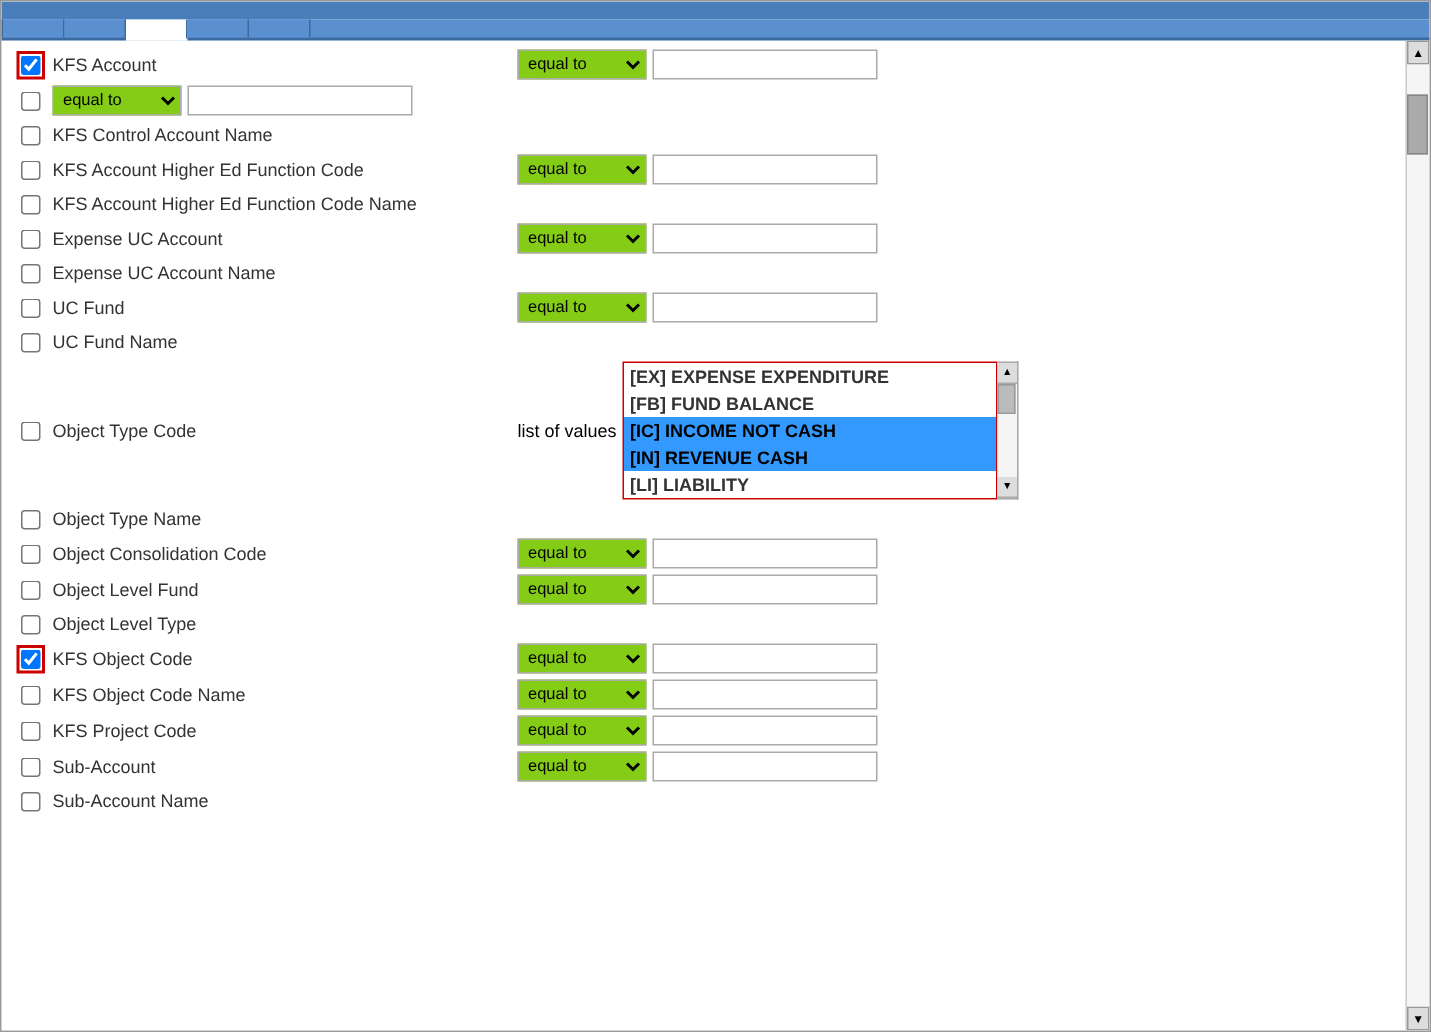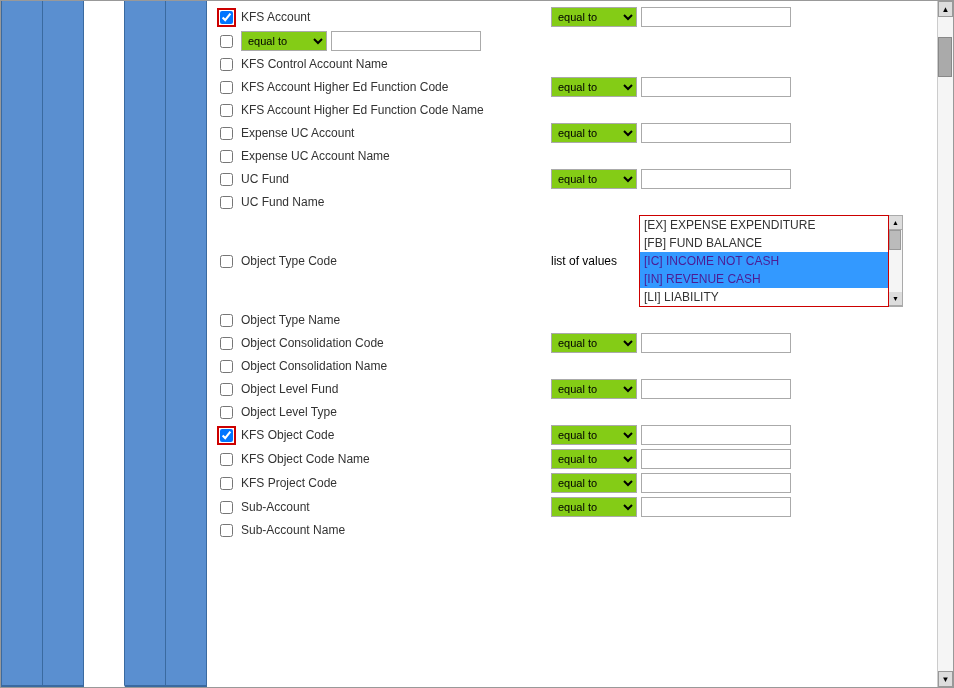--- a/index.html
+++ b/index.html
@@ -1,38 +1,38 @@
 <!DOCTYPE html>
 <html><head>
   <meta charset="utf-8">
   <style>
     * { box-sizing: border-box; margin: 0; padding: 0; font-family: Arial, sans-serif; font-size: 12px; }
     body { background: #fff; }
-    .app-container { width: 954px; height: 688px; border: 1px solid #999; overflow: hidden; display: flex; flex-direction: row; }
+    .app-container { width: 954px; height: 688px; border: 1px solid #999; overflow: hidden; display: flex; flex-direction: column; }
     .title-bar { background: #4a7ebb; color: white; text-align: center; padding: 6px 0; font-size: 14px; font-weight: bold; }
     .tab-bar { background: #5a8fd0; display: flex; border-bottom: 2px solid #3a6aa0; }
     .tab { padding: 6px 20px; color: white; border-right: 1px solid #3a6aa0; cursor: pointer; background: #5a8fd0; white-space: nowrap; }
     .tab:first-child { border-left: 1px solid #3a6aa0; }
     .tab.active { background: #fff; color: #333; font-weight: bold; border-bottom: 2px solid #fff; margin-bottom: -2px; }
     .content-area { display: flex; flex: 1; overflow: hidden; }
     .main-content { flex: 1; overflow-y: scroll; padding: 4px 0; background: #fff; }
     .scrollbar { width: 16px; background: #f0f0f0; border-left: 1px solid #ccc; flex-shrink: 0; display: flex; flex-direction: column; }
     .scrollbar-up, .scrollbar-down { height: 16px; background: #ddd; border: 1px solid #999; cursor: pointer; display: flex; align-items: center; justify-content: center; font-size: 8px; }
     .scrollbar-track { flex: 1; background: #f5f5f5; position: relative; }
     .scrollbar-thumb { width: 14px; background: #aaa; border: 1px solid #888; height: 40px; position: absolute; top: 20px; left: 0; }
     .row { display: flex; align-items: center; padding: 2px 4px; min-height: 22px; }
     .checkbox-cell { width: 30px; display: flex; align-items: center; justify-content: center; flex-shrink: 0; }
     .checkbox-wrapper { border: 2px solid #cc0000; padding: 1px; display: inline-flex; }
     .label-cell { width: 310px; flex-shrink: 0; color: #333; }
     .control-cell { display: flex; align-items: center; gap: 4px; flex: 1; }
     select.dropdown { padding: 1px 2px; border: 1px solid #aaa; background: #84cc16; font-size: 11px; height: 20px; }
     input.text-input { border: 1px solid #aaa; height: 20px; padding: 1px 3px; font-size: 11px; width: 150px; }
-    .listbox { width: 250px; border: 1px solid #cc0000; background: white; font-size: 11px; }
+    .listbox { width: 250px; border: 1px solid #cc0000; background: white; font-size: 11px; font-weight: bold; }
     .listbox-item { padding: 2px 4px; cursor: pointer; white-space: nowrap; }
-    .listbox-item.selected { background: #3399ff; color: #4c1d95; }
+    .listbox-item.selected { background: #3399ff; color: #000000; }
     .listbox-item.normal { color: #333; }
     .listbox-with-scroll { display: flex; }
     .listbox-scroll { width: 14px; background: #e0e0e0; border: 1px solid #aaa; border-left: none; display: flex; flex-direction: column; }
     .lb-scroll-up, .lb-scroll-down { height: 14px; background: #ddd; border-bottom: 1px solid #aaa; cursor: pointer; display: flex; align-items: center; justify-content: center; font-size: 7px; }
     .lb-scroll-track { flex: 1; background: #f5f5f5; }
     .lb-scroll-thumb { width: 12px; background: #bbb; border: 1px solid #999; height: 20px; }
     input[type=checkbox] { width: 13px; height: 13px; cursor: pointer; }
   </style>
 </head>
 <body>
@@ -127,21 +127,21 @@
           </div>
           <div class="label-cell">UC Fund Name</div>
           <div class="control-cell"></div>
         </div>
         <div class="row">
           <div class="checkbox-cell">
             <input type="checkbox" style="">
           </div>
           <div class="label-cell">Object Type Code</div>
           <div class="control-cell">
-            <span style="margin-right: 18px;">list of values</span>
+            <span style="margin-right: 0;">list of values</span>
             <div class="listbox-with-scroll">
               <div class="listbox">
                 <div class="listbox-item normal">[EX] EXPENSE EXPENDITURE</div>
                 <div class="listbox-item normal">[FB] FUND BALANCE</div>
                 <div class="listbox-item selected">[IC] INCOME NOT CASH</div>
                 <div class="listbox-item selected">[IN] REVENUE CASH</div>
                 <div class="listbox-item normal">[LI] LIABILITY</div>
               </div>
               <div class="listbox-scroll">
                 <div class="lb-scroll-up">▲</div>
@@ -167,27 +167,20 @@
           <div class="label-cell">Object Consolidation Code</div>
           <div class="control-cell">
             <select class="dropdown"><option value="equal to">equal to</option><option value="not equal to">not equal to</option><option value="less than">less than</option><option value="greater than">greater than</option><option value="contains">contains</option><option value="begins with">begins with</option></select>
             <input type="text" class="text-input" style="">
           </div>
         </div>
         <div class="row">
           <div class="checkbox-cell">
             <input type="checkbox" style="">
           </div>
-          <div class="label-cell">Object Consolidation Name</div>
-          <div class="control-cell"></div>
-        </div>
-        <div class="row">
-          <div class="checkbox-cell">
-            <input type="checkbox" style="">
-          </div>
           <div class="label-cell">Object Level Fund</div>
           <div class="control-cell">
             <select class="dropdown"><option value="equal to">equal to</option><option value="not equal to">not equal to</option><option value="less than">less than</option><option value="greater than">greater than</option><option value="contains">contains</option><option value="begins with">begins with</option></select>
             <input type="text" class="text-input" style="">
           </div>
         </div>
         <div class="row">
           <div class="checkbox-cell">
             <input type="checkbox" style="">
           </div>

